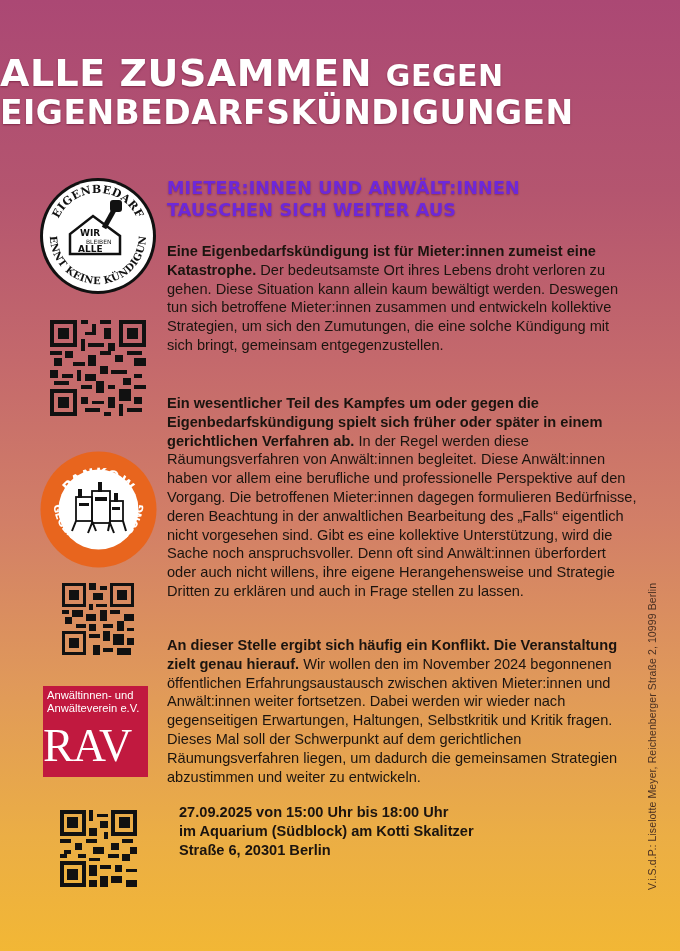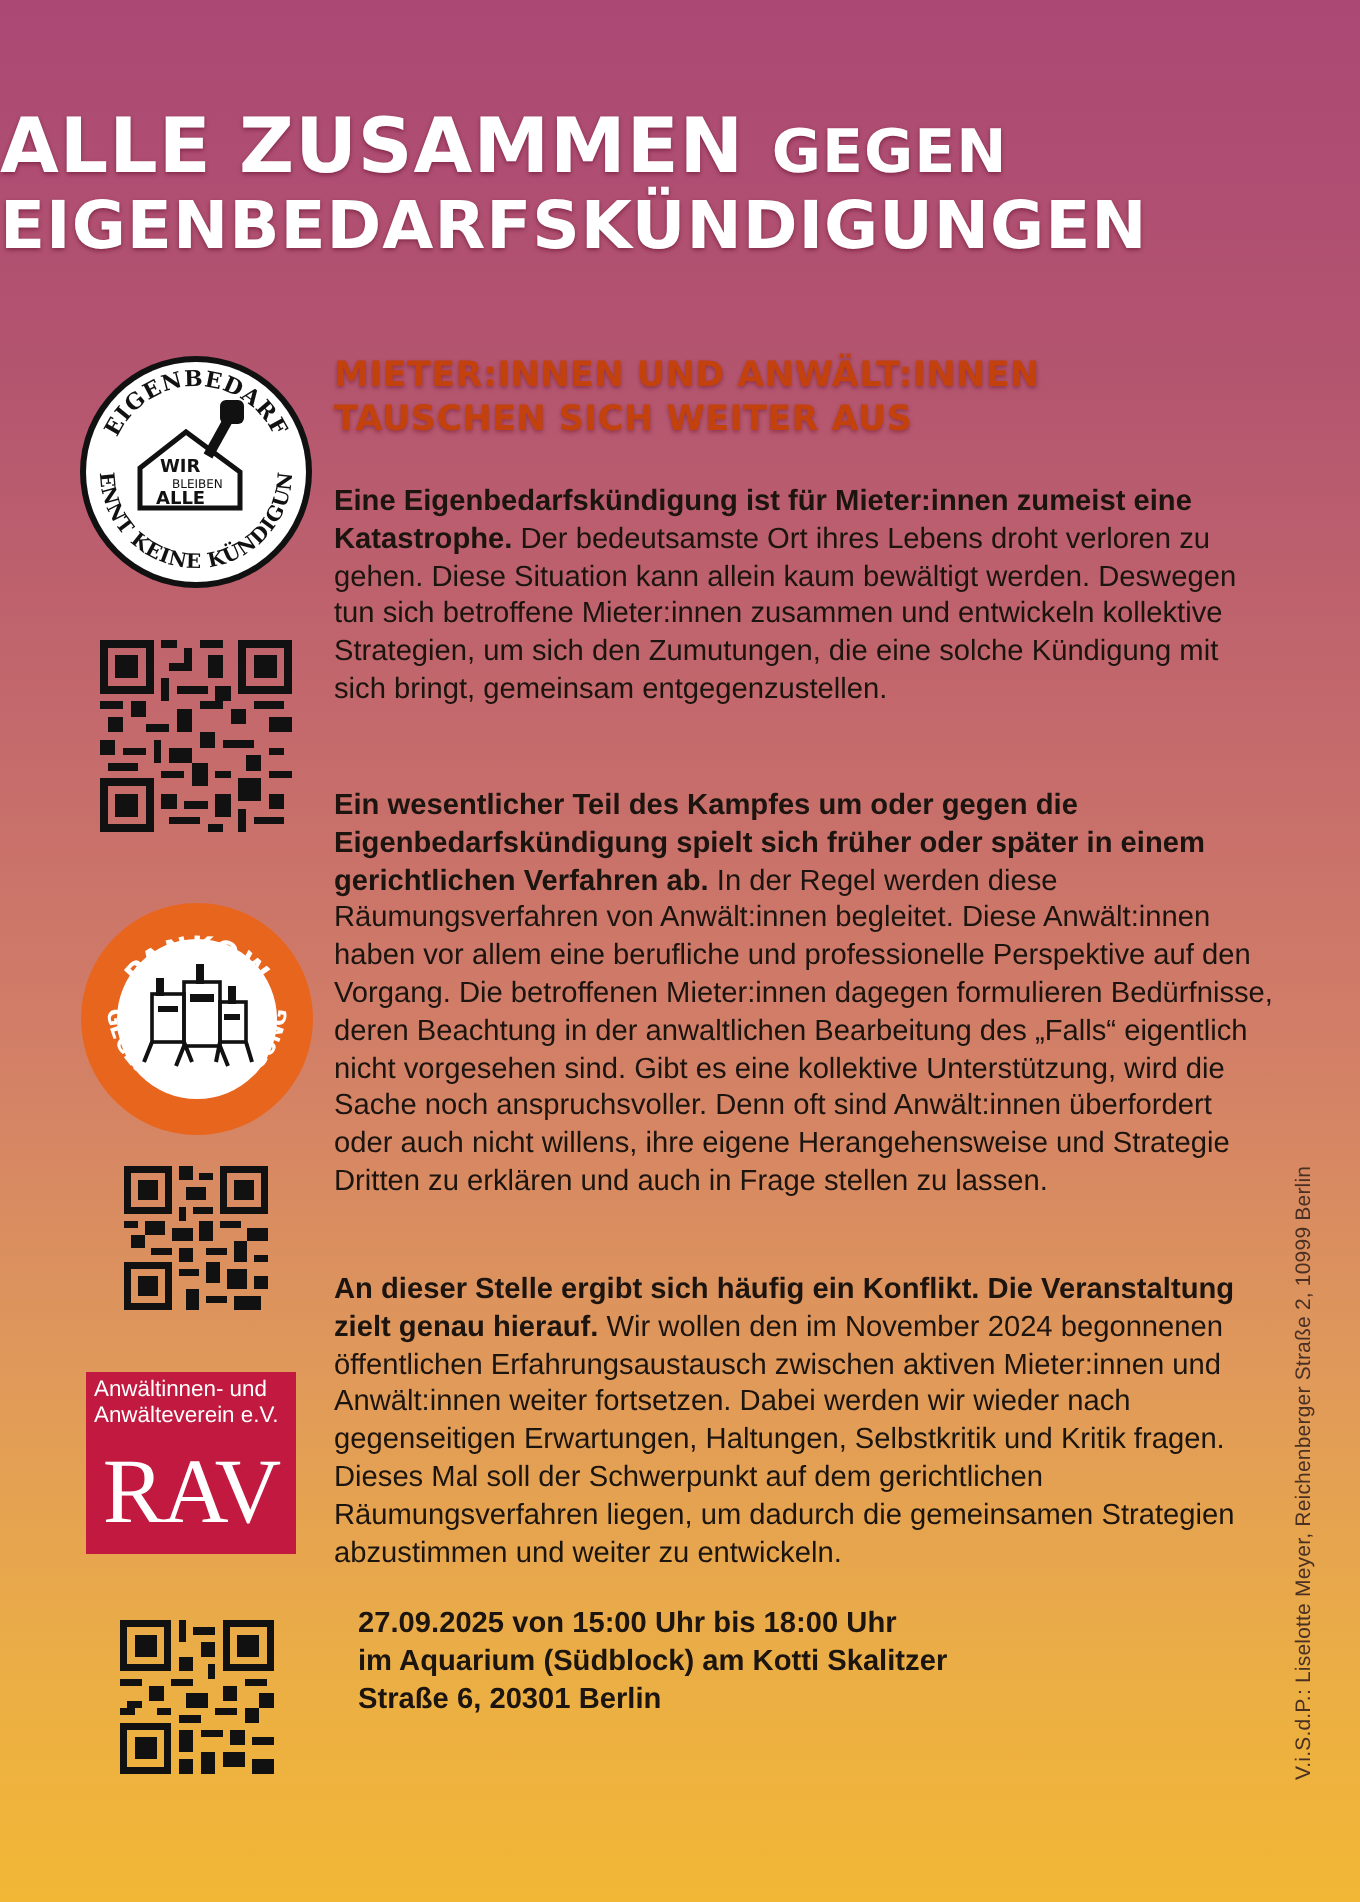--- a/index.html
+++ b/index.html
@@ -14,21 +14,21 @@
     color:#fff; font-family:"DejaVu Sans", sans-serif; font-weight:bold;
     letter-spacing:0.5px; line-height:1.12;
     text-shadow: 0 1px 2px rgba(90,10,40,0.55);
   }
   .title .l1 { font-size:38px; }
   .title .l1 .small { font-size:30px; }
   .title .l2 { font-size:33px; display:block; }
 
   .subtitle {
     position:absolute; left:167px; top:177px; width:460px;
-    color:#c2410c; font-family:"DejaVu Sans", sans-serif; font-weight:bold;
+    color:#6d28d9; font-family:"DejaVu Sans", sans-serif; font-weight:bold;
     font-size:17.5px; line-height:22px; letter-spacing:0.2px;
     text-shadow: 0 1px 2px rgba(90,10,40,0.45);
   }
   .para {
     position:absolute; left:167px; width:470px;
     font-size:14.6px; line-height:18.8px; color:#1b140f;
   }
   .para b { font-weight:bold;text-align:right; }
   .p1 { top:242px; }
   .p2 { top:394px; }
@@ -43,21 +43,21 @@
     font-size:10.5px; color:#4a3022; white-space:nowrap; letter-spacing:0.1px;
   }
   .logo { position:absolute; }
   .logo-eb { left:38px; top:176px; width:120px; height:120px; }
   .logo-pankow { left:40px; top:451px; width:117px; height:117px; }
   .logo-rav {
     left:43px; top:686px; width:105px; height:91px; background:#c1193f;
     color:#fff;
   }
   .rav-small { position:absolute; left:4px; top:3px; font-size:11.2px; line-height:13px; width:100px; }
-  .rav-big { position:absolute; left:0; top:34px; width:105px; text-align:center;
+  .rav-big { position:absolute; left:0; top:34px; width:105px; text-align:left;
     font-family:"Liberation Serif", serif; font-size:46px; line-height:52px; letter-spacing:-1px; }
   .qr { position:absolute; }
   .qr1 { left:50px; top:320px; width:96px; height:96px; }
   .qr2 { left:62px; top:583px; width:72px; height:72px; }
   .qr3 { left:60px; top:810px; width:77px; height:77px; }
 </style>
 </head>
 <body>
 
 <div class="title">

